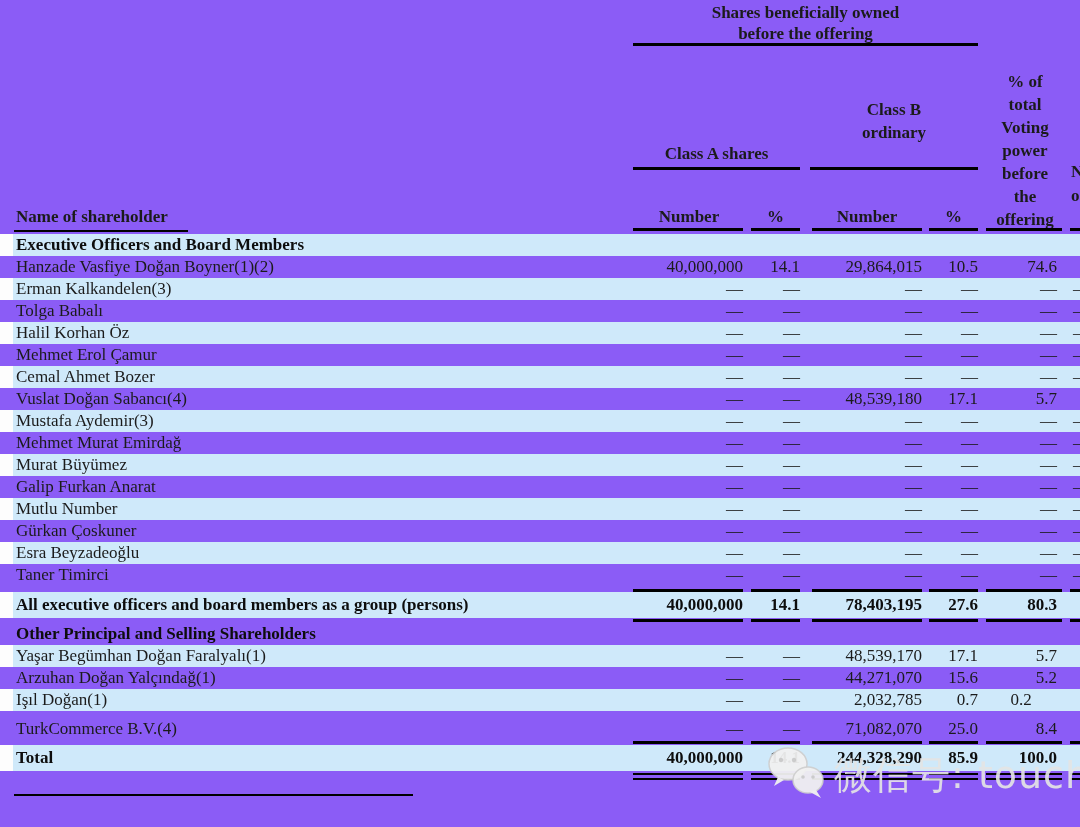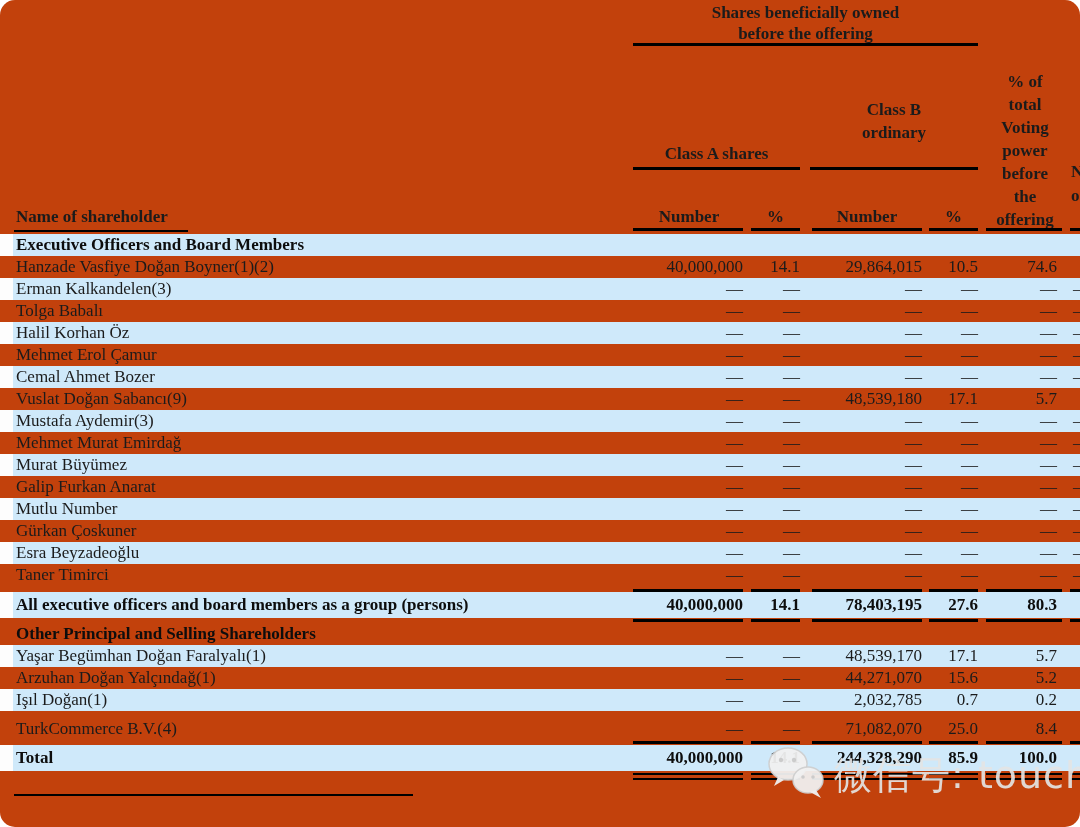--- a/index.html
+++ b/index.html
@@ -1,21 +1,21 @@
 <!DOCTYPE html>
 <html><head>
 <meta charset="utf-8">
 <style>
   * { margin:0; padding:0; box-sizing:border-box; }
   html,body { background:#ffffff; }
   .page {
     position:relative; width:1080px; height:827px;
-    background:#c2410c; overflow:hidden;
+    background:#8b5cf6; overflow:hidden;
     font-family:"Liberation Serif", serif;
-    color:#1b1b1b; font-size:17px;border-radius:15px;
+    color:#1b1b1b; font-size:17px;
   }
   .abs { position:absolute; }
   .rule { position:absolute; background:#000; }
   
   .spanner-title { left:633px; top:2px; width:345px; text-align:center; font-weight:bold; line-height:21px; }
   .stack { text-align:center; font-weight:bold; line-height:23px; }
   .subhead { position:absolute; top:207px; font-weight:bold; text-align:center; }
   .name-col-label { left:16px; top:207px; font-weight:bold; }
   .trunc-col { left:1071px; top:160px; width:30px; font-weight:bold; line-height:24px; overflow:hidden; }
   
@@ -131,21 +131,21 @@
       <div class="row data shaded h22">
         <span class="name">Cemal Ahmet Bozer</span>
         <span class="cell" style="left: 613px; width: 130px;">—</span>
         <span class="cell" style="left: 751px; width: 49px;">—</span>
         <span class="cell" style="left: 792px; width: 130px;">—</span>
         <span class="cell" style="left: 929px; width: 49px;">—</span>
         <span class="cell" style="left: 985px; width: 72px;">—</span>
         <span class="cell" style="left: 1073px; width: 30px; text-align: left;">—</span>
       </div>
       <div class="row data h22">
-        <span class="name">Vuslat Doğan Sabancı(9)</span>
+        <span class="name">Vuslat Doğan Sabancı(4)</span>
         <span class="cell" style="left: 613px; width: 130px;">—</span>
         <span class="cell" style="left: 751px; width: 49px;">—</span>
         <span class="cell" style="left: 792px; width: 130px;">48,539,180</span>
         <span class="cell" style="left: 929px; width: 49px;">17.1</span>
         <span class="cell" style="left: 985px; width: 72px;">5.7</span>
       </div>
       <div class="row data shaded h22">
         <span class="name">Mustafa Aydemir(3)</span>
         <span class="cell" style="left: 613px; width: 130px;">—</span>
         <span class="cell" style="left: 751px; width: 49px;">—</span>
@@ -245,21 +245,21 @@
         <span class="cell" style="left: 792px; width: 130px;">44,271,070</span>
         <span class="cell" style="left: 929px; width: 49px;">15.6</span>
         <span class="cell" style="left: 985px; width: 72px;">5.2</span>
       </div>
       <div class="row data shaded h22">
         <span class="name">Işıl Doğan(1)</span>
         <span class="cell" style="left: 613px; width: 130px;">—</span>
         <span class="cell" style="left: 751px; width: 49px;">—</span>
         <span class="cell" style="left: 792px; width: 130px;">2,032,785</span>
         <span class="cell" style="left: 929px; width: 49px;">0.7</span>
-        <span class="cell" style="left: 985px; width: 72px;">0.2</span>
+        <span class="cell" style="left: 985px; width: 72px; text-align: center;">0.2</span>
       </div>
       <div class="row" style="height: 7px;"></div>
       <div class="row data h22">
         <span class="name">TurkCommerce B.V.(4)</span>
         <span class="cell" style="left: 613px; width: 130px;">—</span>
         <span class="cell" style="left: 751px; width: 49px;">—</span>
         <span class="cell" style="left: 792px; width: 130px;">71,082,070</span>
         <span class="cell" style="left: 929px; width: 49px;">25.0</span>
         <span class="cell" style="left: 985px; width: 72px;">8.4</span>
       </div>

